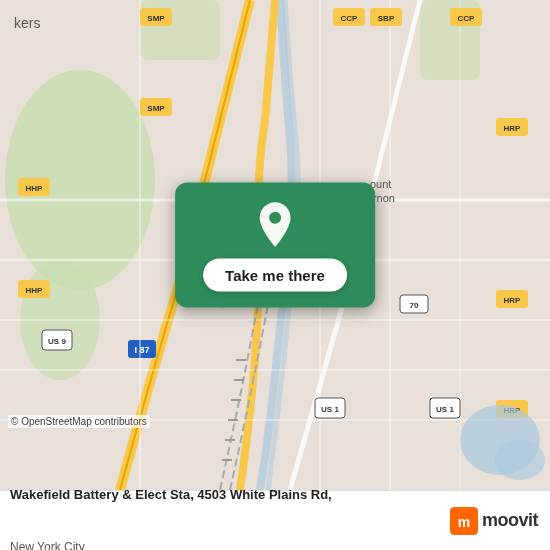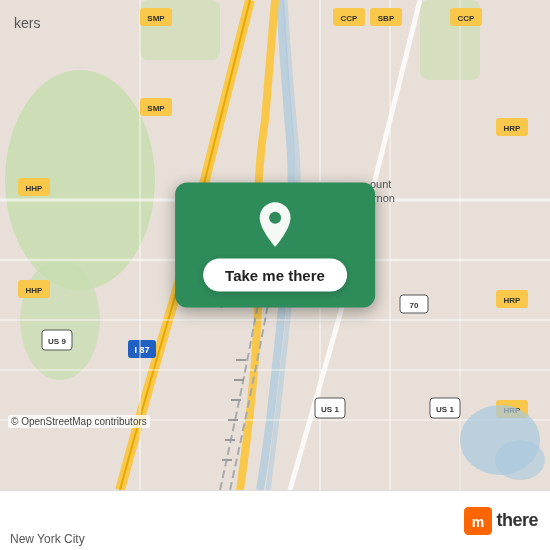--- a/index.html
+++ b/index.html
@@ -222,22 +222,23 @@
         <path d="M24 2C14.06 2 6 10.06 6 20c0 13.5 18 34 18 34S42 33.5 42 20C42 10.06 33.94 2 24 2z" fill="white" opacity="0.95"></path>
         <circle cx="24" cy="20" r="7" fill="#2e8b5a"></circle>
       </svg>
       <button id="take-me-there-btn">Take me there</button>
     </div>
   </div>
 </div>
 
 <div id="bottom-bar">
   <div id="bottom-text">
+    <div id="location-name">Wakefield Battery &amp; Elect Sta, 4503 White Plains Rd,</div>
     <div id="location-city">New York City</div>
   </div>
   <div id="moovit-logo">
     <svg id="moovit-icon" viewBox="0 0 40 40" xmlns="http://www.w3.org/2000/svg">
       <rect width="40" height="40" rx="6" fill="#f60"></rect>
       <text x="20" y="28" font-size="20" font-weight="bold" fill="white" text-anchor="middle">m</text>
     </svg>
-    <span id="moovit-text">there</span>
+    <span id="moovit-text">moovit</span>
   </div>
 </div>
 
 </body></html>

